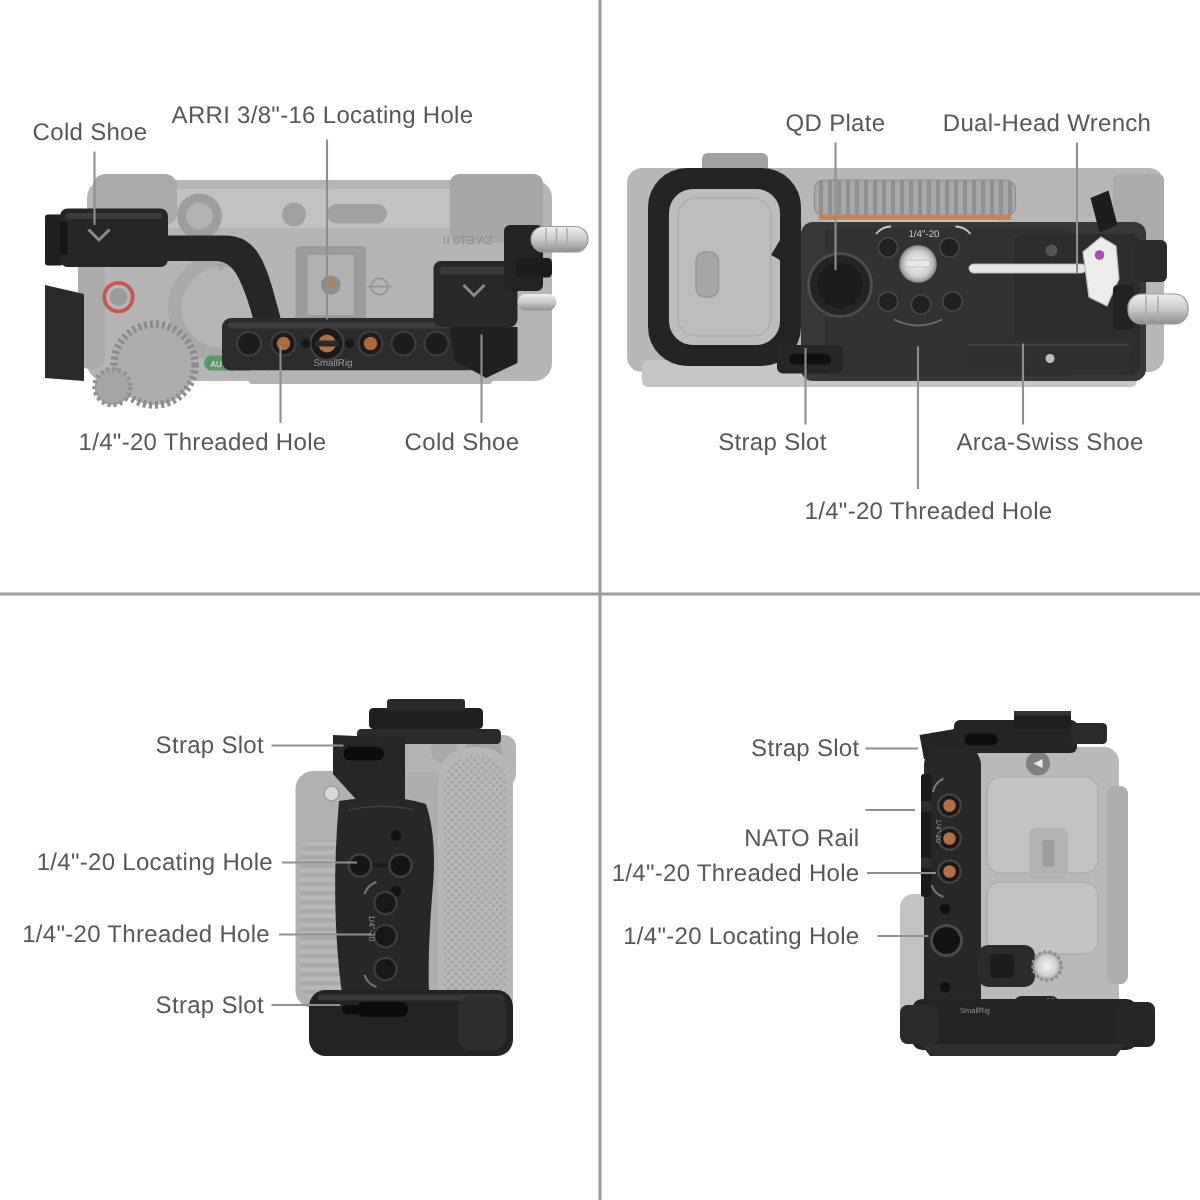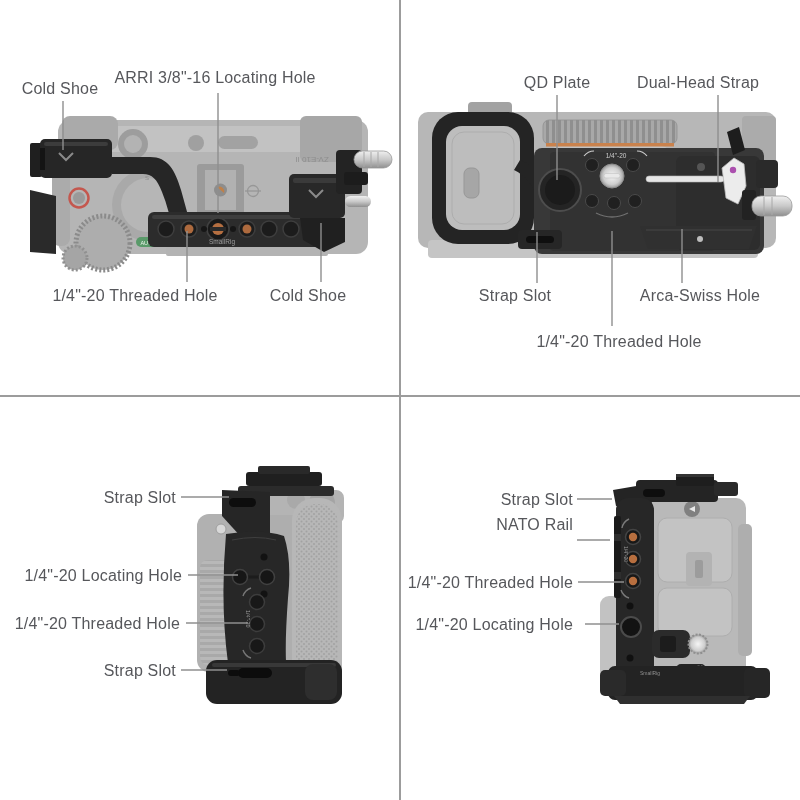--- a/index.html
+++ b/index.html
@@ -326,28 +326,28 @@
     </g>
   </g>
 </svg>
 
   <div class="lb ctr" style="left:60px;top:80px">Cold Shoe</div>
   <div class="lb ctr" style="left:215px;top:69px">ARRI 3/8"-16 Locating Hole</div>
   <div class="lb ctr" style="left:135px;top:287px">1/4"-20 Threaded Hole</div>
   <div class="lb ctr" style="left:308px;top:287px">Cold Shoe</div>
 
   <div class="lb ctr" style="left:557px;top:74px">QD Plate</div>
-  <div class="lb ctr" style="left:698px;top:74px">Dual-Head Strap</div>
+  <div class="lb ctr" style="left:698px;top:74px">Dual-Head Wrench</div>
   <div class="lb ctr" style="left:515px;top:287px">Strap Slot</div>
-  <div class="lb ctr" style="left:700px;top:287px">Arca-Swiss Hole</div>
+  <div class="lb ctr" style="left:700px;top:287px">Arca-Swiss Shoe</div>
   <div class="lb ctr" style="left:619px;top:333px">1/4"-20 Threaded Hole</div>
 
   <div class="lb rt" style="right:624px;top:489px">Strap Slot</div>
   <div class="lb rt" style="right:618px;top:567px">1/4"-20 Locating Hole</div>
   <div class="lb rt" style="right:620px;top:615px">1/4"-20 Threaded Hole</div>
   <div class="lb rt" style="right:624px;top:662px">Strap Slot</div>
 
   <div class="lb rt" style="right:227px;top:491px">Strap Slot</div>
-  <div class="lb rt" style="right:227px;top:516px">NATO Rail</div>
+  <div class="lb rt" style="right:227px;top:551px">NATO Rail</div>
   <div class="lb rt" style="right:227px;top:574px">1/4"-20 Threaded Hole</div>
   <div class="lb rt" style="right:227px;top:616px">1/4"-20 Locating Hole</div>
 
 </div>
 
 </body></html>

